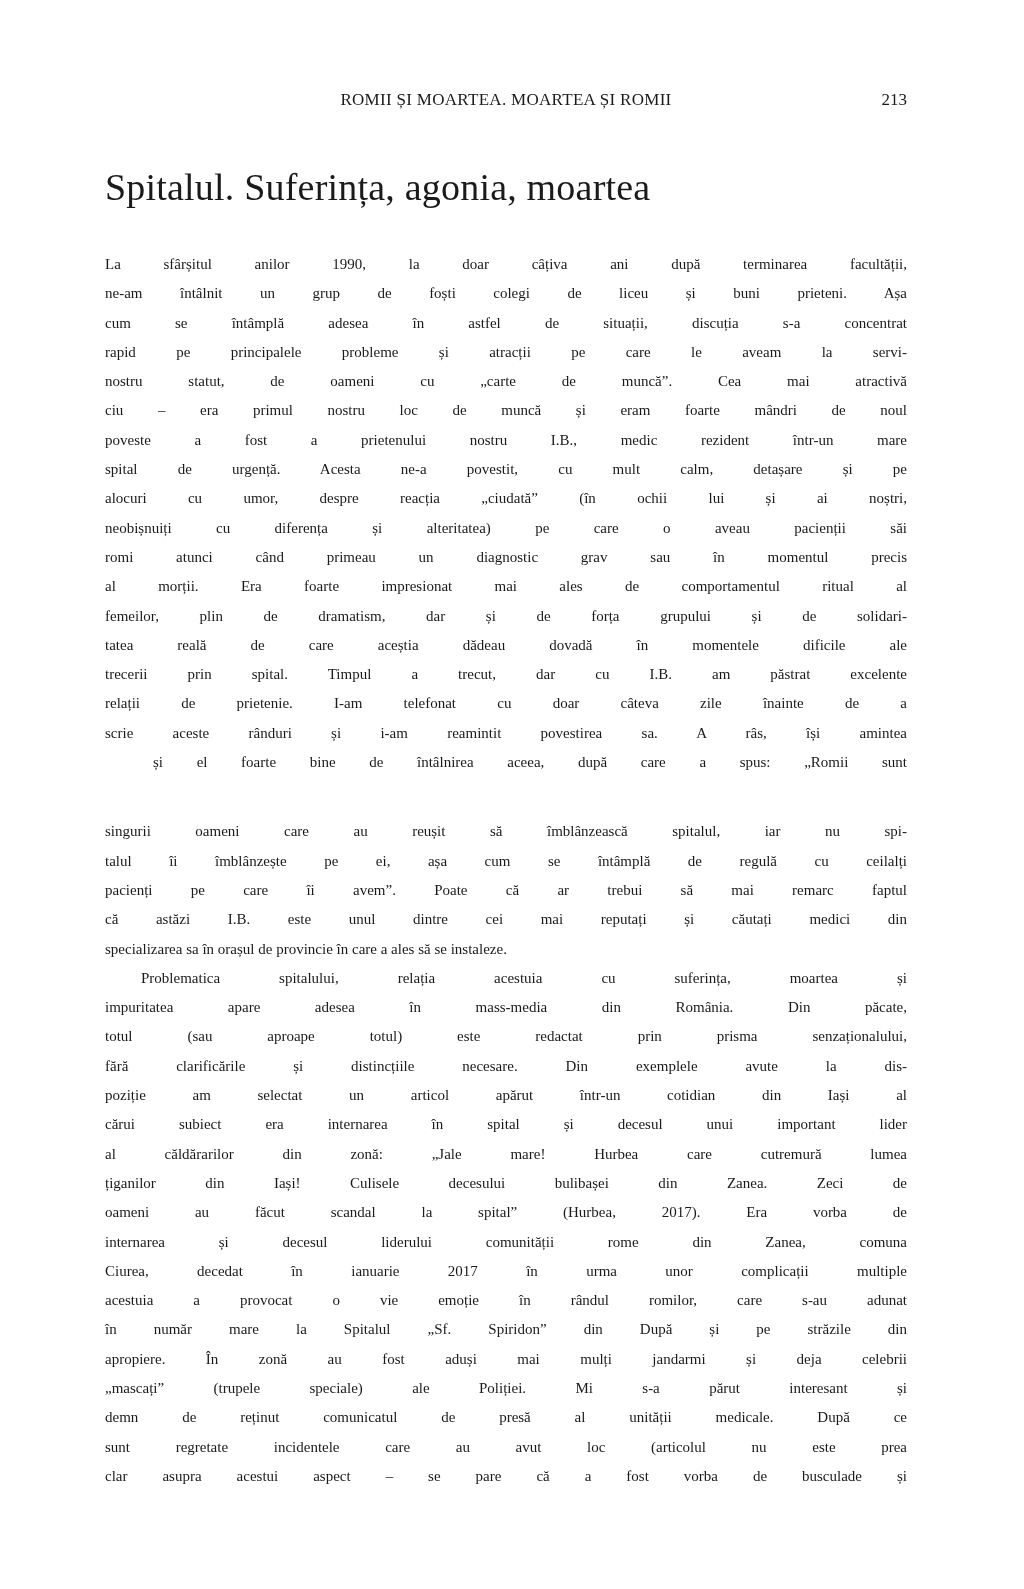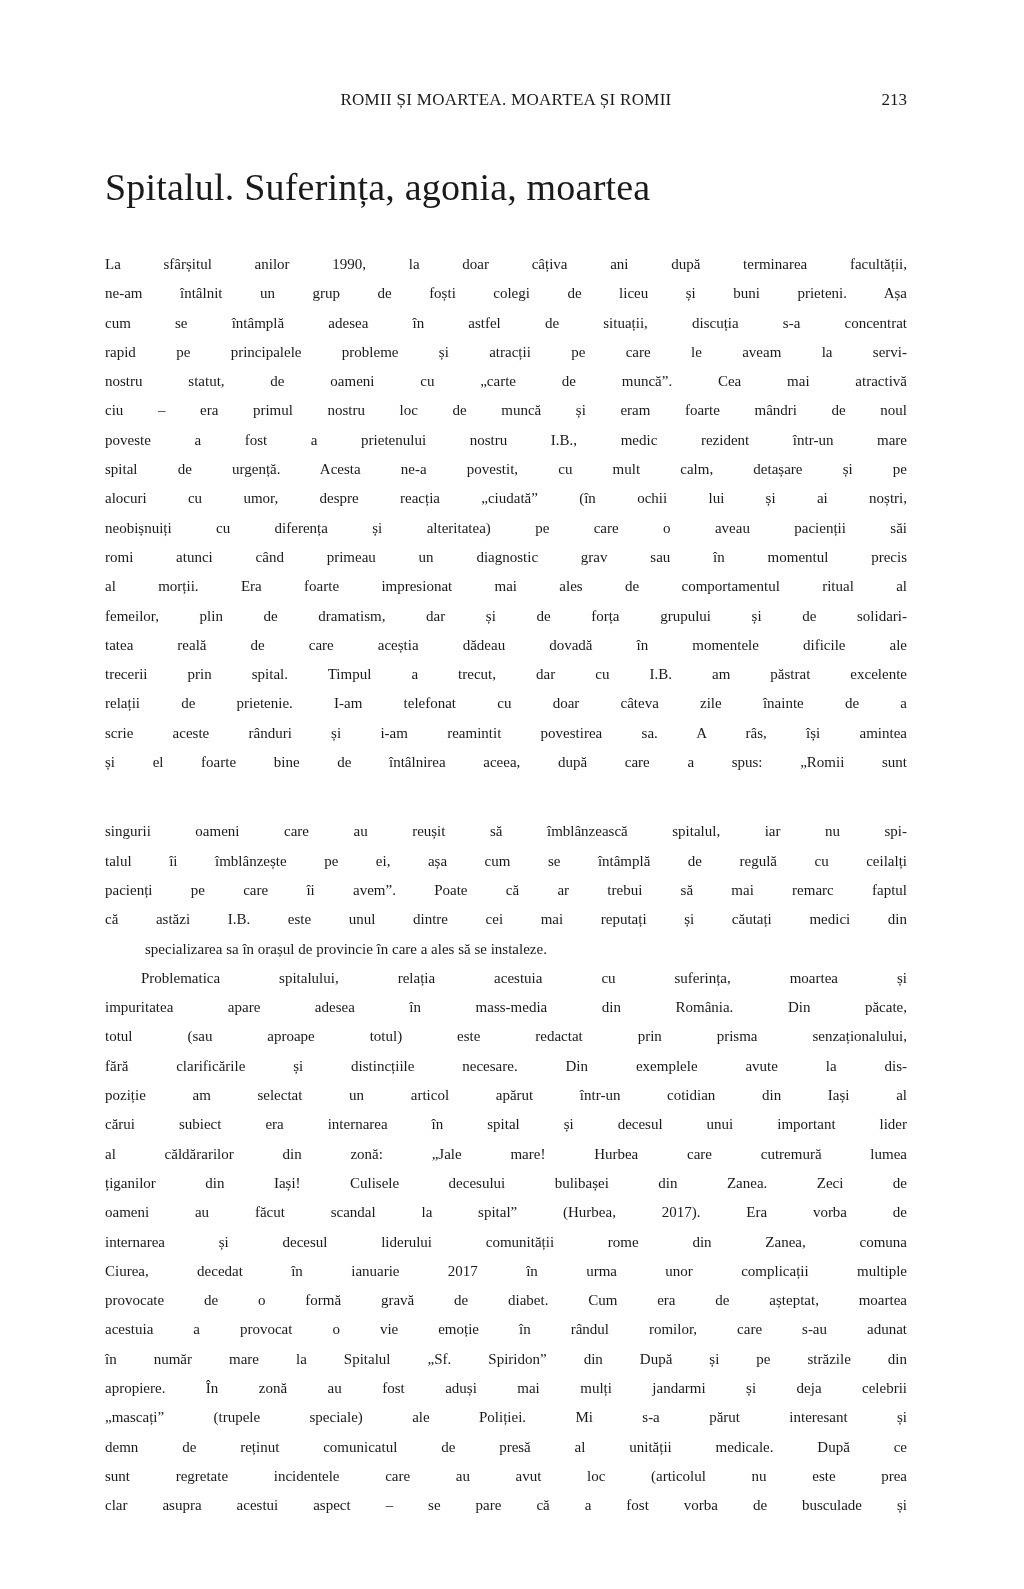--- a/index.html
+++ b/index.html
@@ -39,40 +39,39 @@
       <div class="line" style="white-space: normal;">spital de urgență. Acesta ne-a povestit, cu mult calm, detașare și pe</div>
       <div class="line" style="white-space: normal;">alocuri cu umor, despre reacția „ciudată” (în ochii lui și ai noștri,</div>
       <div class="line" style="white-space: normal;">neobișnuiți cu diferența și alteritatea) pe care o aveau pacienții săi</div>
       <div class="line" style="white-space: normal;">romi atunci când primeau un diagnostic grav sau în momentul precis</div>
       <div class="line" style="white-space: normal;">al morții. Era foarte impresionat mai ales de comportamentul ritual al</div>
       <div class="line" style="white-space: normal;">femeilor, plin de dramatism, dar și de forța grupului și de solidari-</div>
       <div class="line" style="white-space: normal;">tatea reală de care aceștia dădeau dovadă în momentele dificile ale</div>
       <div class="line" style="white-space: normal;">trecerii prin spital. Timpul a trecut, dar cu I.B. am păstrat excelente</div>
       <div class="line" style="white-space: normal;">relații de prietenie. I-am telefonat cu doar câteva zile înainte de a</div>
       <div class="line" style="white-space: normal;">scrie aceste rânduri și i-am reamintit povestirea sa. A râs, își amintea</div>
-      <div class="line" style="white-space: normal;">și el foarte bine de întâlnirea aceea, după care a spus: „Romii sunt</div>
+      <div class="line" style="white-space: normal; margin-left: 48px;">și el foarte bine de întâlnirea aceea, după care a spus: „Romii sunt</div>
       <div class="line" style="white-space: normal; margin-top: 40px;">singurii oameni care au reușit să îmblânzească spitalul, iar nu spi-</div>
       <div class="line" style="white-space: normal;">talul îi îmblânzește pe ei, așa cum se întâmplă de regulă cu ceilalți</div>
       <div class="line" style="white-space: normal;">pacienți pe care îi avem”. Poate că ar trebui să mai remarc faptul</div>
       <div class="line" style="white-space: normal;">că astăzi I.B. este unul dintre cei mai reputați și căutați medici din</div>
-      <div class="line last" style="white-space: normal; margin-left: 40px;">specializarea sa în orașul de provincie în care a ales să se instaleze.</div>
+      <div class="line last" style="white-space: normal;">specializarea sa în orașul de provincie în care a ales să se instaleze.</div>
     </div>
   <div class="paragraph" id="para-1">
       <div class="line indent" style="white-space: normal;">Problematica spitalului, relația acestuia cu suferința, moartea și</div>
       <div class="line" style="white-space: normal;">impuritatea apare adesea în mass-media din România. Din păcate,</div>
       <div class="line" style="white-space: normal;">totul (sau aproape totul) este redactat prin prisma senzaționalului,</div>
       <div class="line" style="white-space: normal; font-family: Liberation Serif, serif;">fără clarificările și distincțiile necesare. Din exemplele avute la dis-</div>
       <div class="line" style="white-space: normal;">poziție am selectat un articol apărut într-un cotidian din Iași al</div>
       <div class="line" style="white-space: normal;">cărui subiect era internarea în spital și decesul unui important lider</div>
       <div class="line" style="white-space: normal;">al căldărarilor din zonă: „Jale mare! Hurbea care cutremură lumea</div>
       <div class="line" style="white-space: normal;">țiganilor din Iași! Culisele decesului bulibașei din Zanea. Zeci de</div>
       <div class="line" style="white-space: normal;">oameni au făcut scandal la spital” (Hurbea, 2017). Era vorba de</div>
       <div class="line" style="white-space: normal;">internarea și decesul liderului comunității rome din Zanea, comuna</div>
       <div class="line" style="white-space: normal;">Ciurea, decedat în ianuarie 2017 în urma unor complicații multiple</div>
-      <div class="line" style="white-space: normal;">provocate de o formă gravă de diabet. Cum era de așteptat, moartea</div>
       <div class="line" style="white-space: normal;">acestuia a provocat o vie emoție în rândul romilor, care s-au adunat</div>
       <div class="line" style="white-space: normal;">în număr mare la Spitalul „Sf. Spiridon” din După și pe străzile din</div>
       <div class="line" style="white-space: normal;">apropiere. În zonă au fost aduși mai mulți jandarmi și deja celebrii</div>
       <div class="line" style="white-space: normal;">„mascați” (trupele speciale) ale Poliției. Mi s-a părut interesant și</div>
       <div class="line" style="white-space: normal;">demn de reținut comunicatul de presă al unității medicale. După ce</div>
       <div class="line" style="white-space: normal;">sunt regretate incidentele care au avut loc (articolul nu este prea</div>
       <div class="line" style="white-space: normal;">clar asupra acestui aspect – se pare că a fost vorba de busculade și</div>
     </div>
 </main>
 

